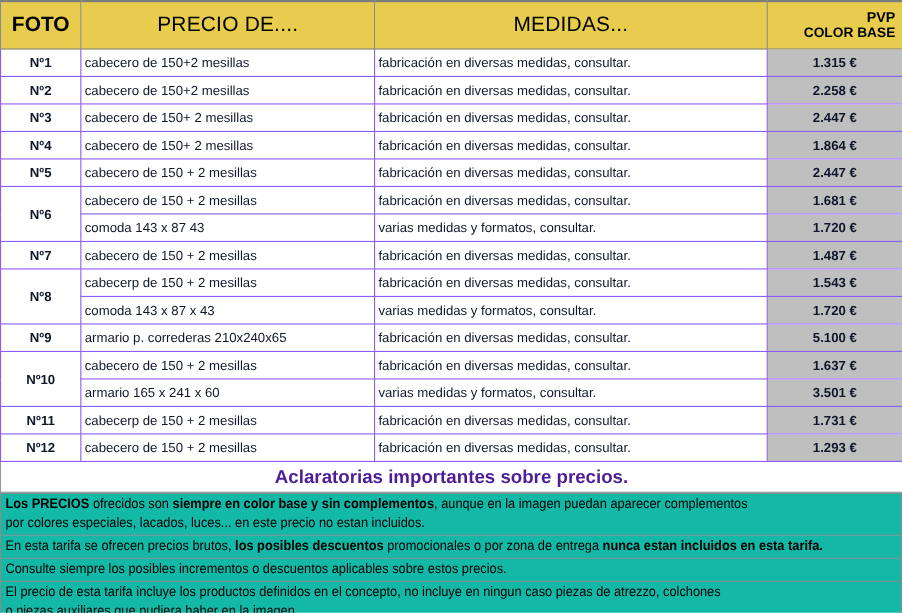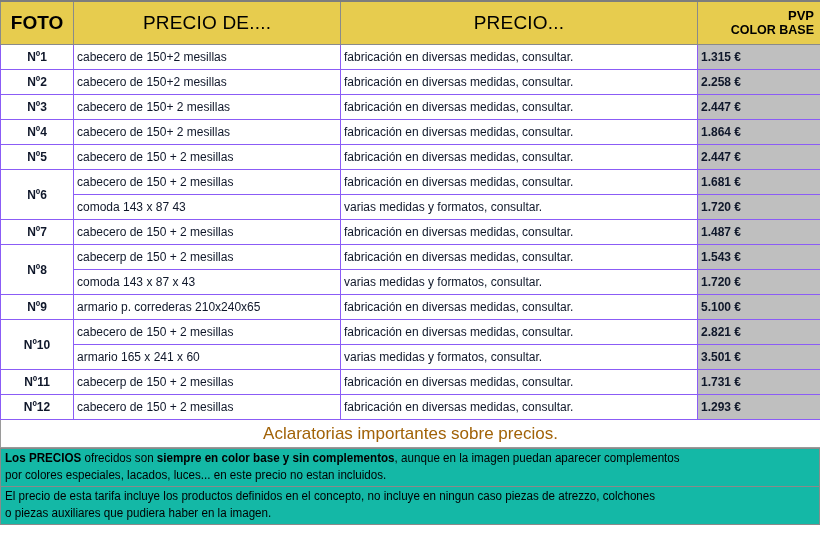--- a/index.html
+++ b/index.html
@@ -83,35 +83,35 @@
   td.cell-foto {
     text-align: center;
     font-weight: bold;
     font-size: 17px;
     padding: 0;
   }
   td.cell-precio { padding-left: 5px; }
   td.cell-medidas { padding-left: 5px; }
   td.cell-pvp {
     background: #bfbfbf !important;
-    text-align: left;
+    text-align: center;
     font-weight: bold;
     font-size: 16px;
     padding-right: 7px;
   }
 
   
   tr.note-title td {
     border: 1px solid #9a9a9a;
     background: #ffffff;
     text-align: center;
-    font-weight: normal;
+    font-weight: bold;
     font-size: 17px;
     height: 25px;
-    color: #a16207;
+    color: #4c1d95;
   }
 
   
   .notes {
     width: 820px;
     box-sizing: border-box;
   }
   .note-block {
     background: #14b8a6;
     border: 1px solid #8a8a8a;
@@ -140,21 +140,21 @@
     <colgroup>
       <col class="c-foto">
         <col class="c-precio">
         <col class="c-medidas">
         <col class="c-pvp">
     </colgroup>
     <thead>
       <tr class="head-row">
         <td class="hd-foto">FOTO</td>
         <td class="hd-center">PRECIO DE....</td>
-        <td class="hd-center">PRECIO...</td>
+        <td class="hd-center">MEDIDAS...</td>
         <td class="hd-pvp">
           <span class="pvp-main">PVP</span>
           <span class="pvp-sub">COLOR BASE</span>
         </td>
       </tr>
     </thead>
     <tbody id="tbody">
         <tr class="data-row">
           <td class="cell-foto" rowspan="1">Nº1</td>
           <td class="cell-precio">cabecero de 150+2 mesillas</td>
@@ -216,21 +216,21 @@
         <tr class="data-row">
           <td class="cell-foto" rowspan="1">Nº9</td>
           <td class="cell-precio">armario p. correderas 210x240x65</td>
           <td class="cell-medidas">fabricación en diversas medidas, consultar.</td>
           <td class="cell-pvp">5.100 €</td>
         </tr>
         <tr class="data-row">
           <td class="cell-foto" rowspan="2">Nº10</td>
           <td class="cell-precio">cabecero de 150 + 2 mesillas</td>
           <td class="cell-medidas">fabricación en diversas medidas, consultar.</td>
-          <td class="cell-pvp">2.821 €</td>
+          <td class="cell-pvp">1.637 €</td>
         </tr>
         <tr class="data-row">
           <td class="cell-precio">armario 165 x 241 x 60</td>
           <td class="cell-medidas">varias medidas y formatos, consultar.</td>
           <td class="cell-pvp">3.501 €</td>
         </tr>
         <tr class="data-row">
           <td class="cell-foto" rowspan="1">Nº11</td>
           <td class="cell-precio">cabecerp de 150 + 2 mesillas</td>
           <td class="cell-medidas">fabricación en diversas medidas, consultar.</td>
@@ -249,18 +249,24 @@
       </tr>
     </tfoot>
   </table>
 
   <div class="notes" id="notes">
       <div class="note-block">
         <div class="note-line"><b>Los PRECIOS</b><span> ofrecidos son </span><b>siempre en color base y sin complementos</b><span>,  aunque en la imagen puedan aparecer complementos</span></div>
         <div class="note-line"><span>por colores especiales, lacados, luces...  en este precio no estan incluidos.</span></div>
       </div>
       <div class="note-block">
+        <div class="note-line"><span>En esta tarifa se ofrecen precios brutos,  </span><b>los posibles descuentos</b><span> promocionales o por zona de entrega </span><b>nunca estan incluidos en esta tarifa.</b></div>
+      </div>
+      <div class="note-block">
+        <div class="note-line"><span>Consulte siempre los posibles incrementos o descuentos aplicables sobre estos precios.</span></div>
+      </div>
+      <div class="note-block">
         <div class="note-line"><span>El precio de esta tarifa incluye los productos definidos en el concepto,  no incluye en ningun caso piezas de atrezzo, colchones</span></div>
         <div class="note-line"><span>o piezas auxiliares que pudiera haber en la imagen.</span></div>
       </div>
     </div>
 
 </div>
 
 </body></html>

